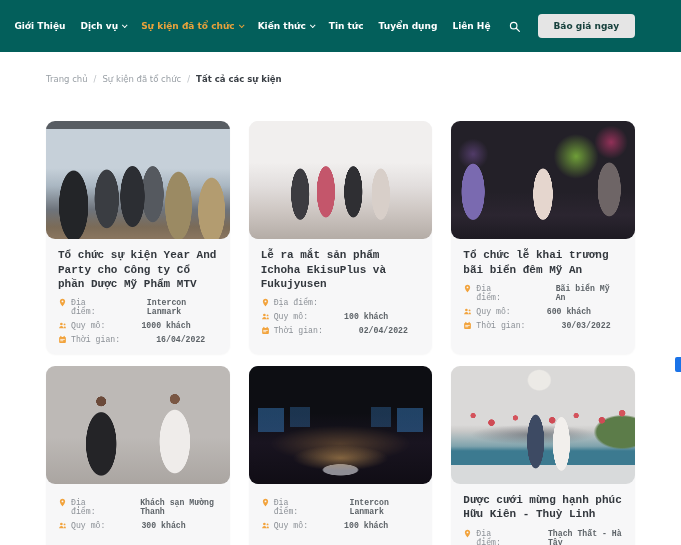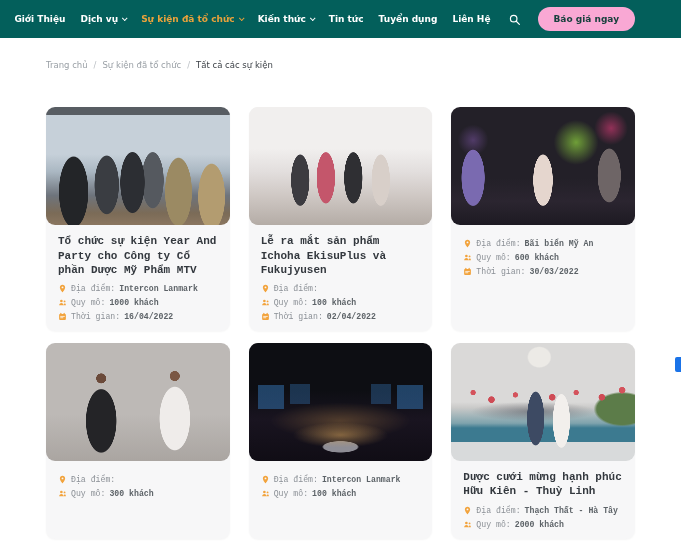--- a/index.html
+++ b/index.html
@@ -5,65 +5,65 @@
   * { box-sizing: border-box; }
   html,body { margin:0; padding:0; }
   body {
     width:681px; height:545px;
     font-family:"DejaVu Sans","Liberation Sans",sans-serif;
     background:#ffffff; position:relative; overflow:hidden;
   }
 
   
   .navbar {
-    height:38px; background:#035f5b;
+    height:52px; background:#035f5b;
     display:flex; align-items:center; justify-content:flex-end;
     padding:16px 46px; gap:15px;
   }
   .nav-link {
     color:#fff; font-size:9px; font-weight:700; text-decoration:none;
     display:flex; align-items:center; gap:4px; cursor:pointer; white-space:nowrap;
   }
   .nav-link.active { color:#e9a23b; }
   .chev {
     width:4px; height:4px;
     border-right:1.3px solid currentColor; border-bottom:1.3px solid currentColor;
     transform:rotate(45deg) translateY(-1px); display:inline-block;
   }
   .search-btn { background:none; border:none; padding:0 2px; cursor:pointer; display:flex; align-items:center; }
   .cta-btn {
-    background:#f9a8d4; color:#17413d; border:none; border-radius:12px;
+    background:#e5e5e5; color:#17413d; border:none; border-radius:4px;
     font-size:9px; font-weight:700; padding:7px 16px; cursor:pointer;
     font-family:inherit; white-space:nowrap;
   }
 
   
   .breadcrumb {
     display:flex; gap:6px; align-items:center;
     margin:22px 0 0 46px; font-size:8.5px; color:#9aa0a6;
   }
   .breadcrumb .sep { color:#bcc0c5; }
-  .breadcrumb .current { color:#3a3f45; font-weight:400; }
+  .breadcrumb .current { color:#3a3f45; font-weight:700; }
   .crumb { cursor:pointer; }
 
   
   .cards {
     display:grid; grid-template-columns:repeat(3,1fr);
     column-gap:19px; row-gap:12px; margin:37px 46px 0;
   }
   .card { background:#f7f7f8; border-radius:9px; box-shadow:0 1px 2px rgba(0,0,0,.04);font-family:Liberation Mono, monospace; }
   .card-img { height:118px; border-radius:9px; background:#ddd; cursor:pointer; }
   .card-body { padding:9px 12px 10px; }
   .card-title {
     margin:0 0 6px; font-size:11px; line-height:1.32; font-weight:700;
     color:#33383e; min-height:30px; cursor:pointer;
   }
   .meta { display:flex; align-items:flex-start; gap:4px; margin-top:5px; font-size:8.2px; color:#8b9096; }
   .meta svg { flex:0 0 auto; }
-  .meta .mvalue { color:#5d6368; font-weight:700; }
+  .meta .mvalue { color:#5d6368; font-weight:700;margin-left:32px; }
 
   
   [data-img="office-party"]{background:
     radial-gradient(ellipse 24px 58px at 15% 72%, #232528 0 60%, transparent 62%),
     radial-gradient(ellipse 20px 48px at 33% 66%, #3a3d42 0 60%, transparent 62%),
     radial-gradient(ellipse 20px 50px at 47% 64%, #2c2e33 0 60%, transparent 62%),
     radial-gradient(ellipse 18px 46px at 58% 62%, #55595f 0 60%, transparent 62%),
     radial-gradient(ellipse 22px 56px at 72% 72%, #9b8a63 0 60%, transparent 62%),
     radial-gradient(ellipse 22px 54px at 90% 76%, #b39c70 0 60%, transparent 62%),
     linear-gradient(180deg,#585d63 0 7%,#c6d0d9 7% 40%,#aab7c2 55%,#6e747c 75%,#7b6b57 90%,#8a7660 100%);}
@@ -230,20 +230,21 @@
           </svg>
         <span class="mlabel">Thời gian:</span>
         <span class="mvalue">02/04/2022</span>
       </div>
     </div>
   </article>
 
   <article class="card">
     <div class="card-img" data-img="concert"></div>
     <div class="card-body">
+      <h3 class="card-title">Tổ chức lễ khai trương bãi biển đêm Mỹ An</h3>
       <div class="meta">
         <svg viewBox="0 0 24 24" width="9" height="9">
             <path d="M12 2C8.1 2 5 5.1 5 9c0 5.2 7 13 7 13s7-7.8 7-13c0-3.9-3.1-7-7-7zm0 9.5A2.5 2.5 0 1 1 12 6.5a2.5 2.5 0 0 1 0 5z" fill="#f2a33c"></path>
           </svg>
         <span class="mlabel">Địa điểm:</span>
         <span class="mvalue">Bãi biển Mỹ An</span>
       </div>
       <div class="meta">
         <svg viewBox="0 0 24 24" width="9" height="9" fill="#f2a33c">
             <circle cx="9" cy="8" r="3.5"></circle>
@@ -269,20 +270,21 @@
   </article>
 
   <article class="card">
     <div class="card-img" data-img="makeup"></div>
     <div class="card-body">
       <div class="meta">
         <svg viewBox="0 0 24 24" width="9" height="9">
             <path d="M12 2C8.1 2 5 5.1 5 9c0 5.2 7 13 7 13s7-7.8 7-13c0-3.9-3.1-7-7-7zm0 9.5A2.5 2.5 0 1 1 12 6.5a2.5 2.5 0 0 1 0 5z" fill="#f2a33c"></path>
           </svg>
         <span class="mlabel">Địa điểm:</span>
+        <span class="mvalue">Khách sạn Mường Thanh</span>
       </div>
       <div class="meta">
         <svg viewBox="0 0 24 24" width="9" height="9" fill="#f2a33c">
             <circle cx="9" cy="8" r="3.5"></circle>
             <path d="M3 19c0-3.3 2.7-6 6-6s6 2.7 6 6z"></path>
             <circle cx="17.5" cy="9" r="2.5"></circle>
             <path d="M15 19c.2-2.2 1.4-4 3-4.8 1.9.7 3 2.6 3 4.8z"></path>
           </svg>
         <span class="mlabel">Quy mô:</span>
         <span class="mvalue">300 khách</span>

